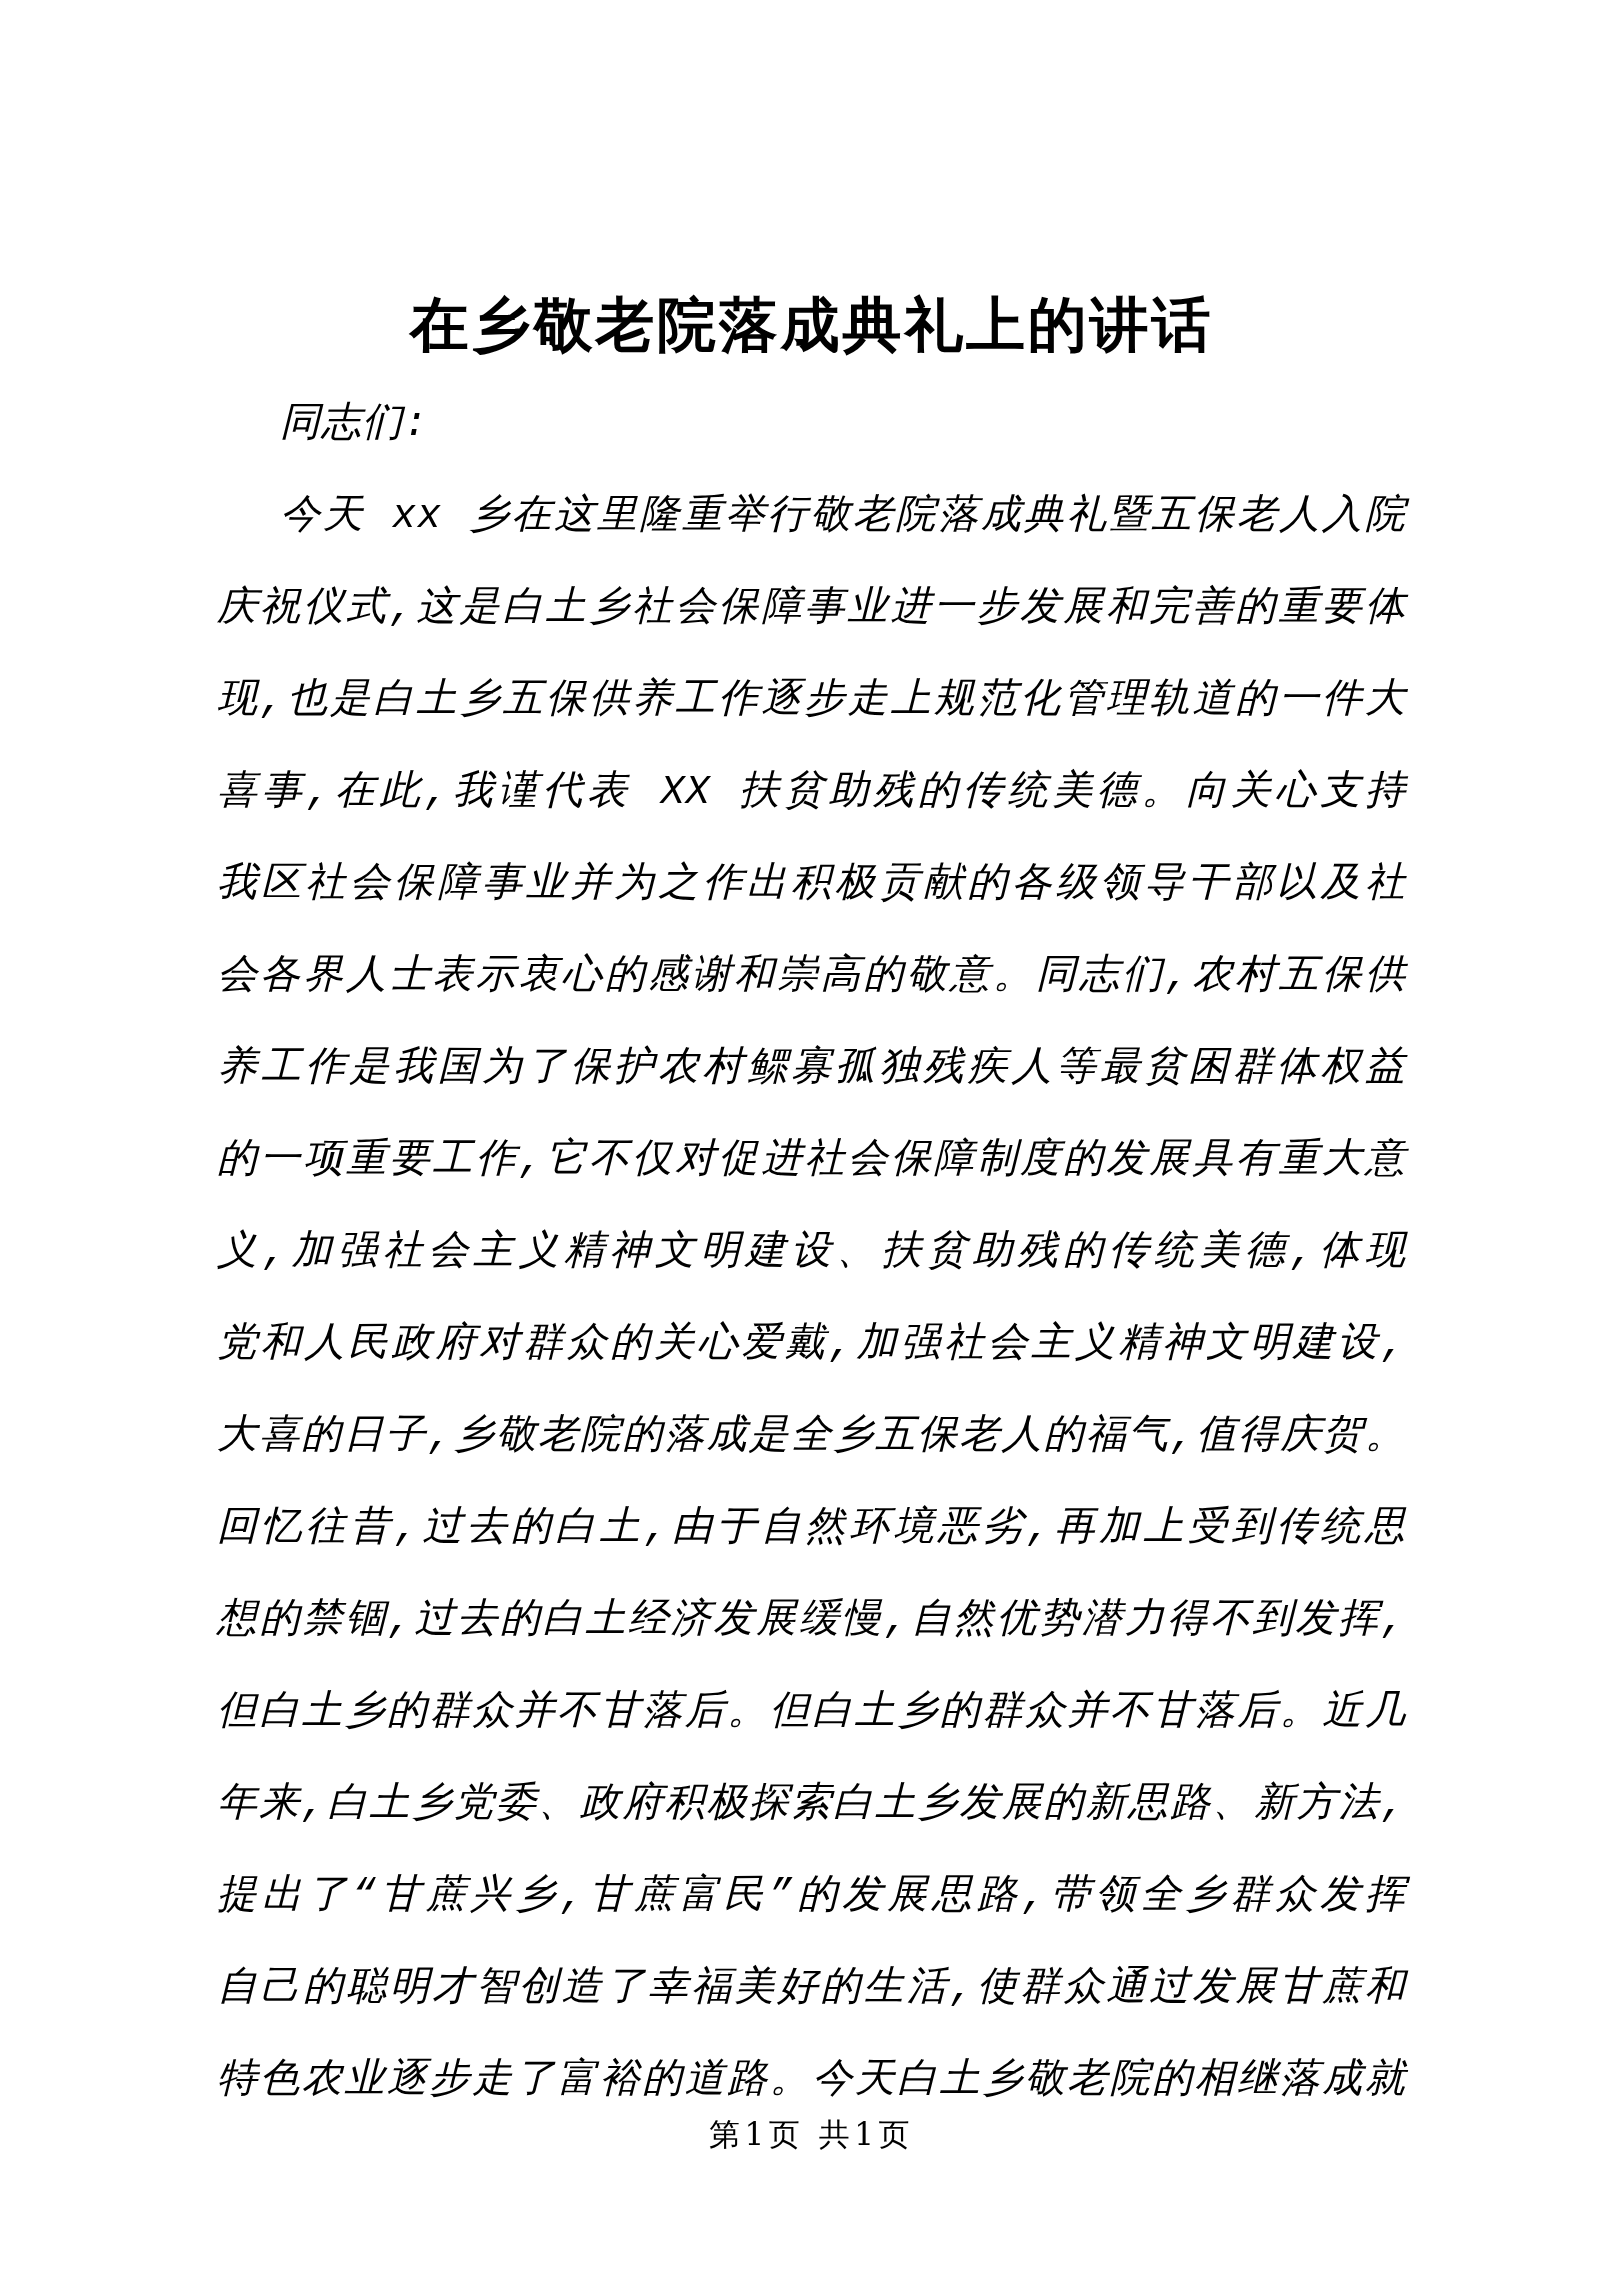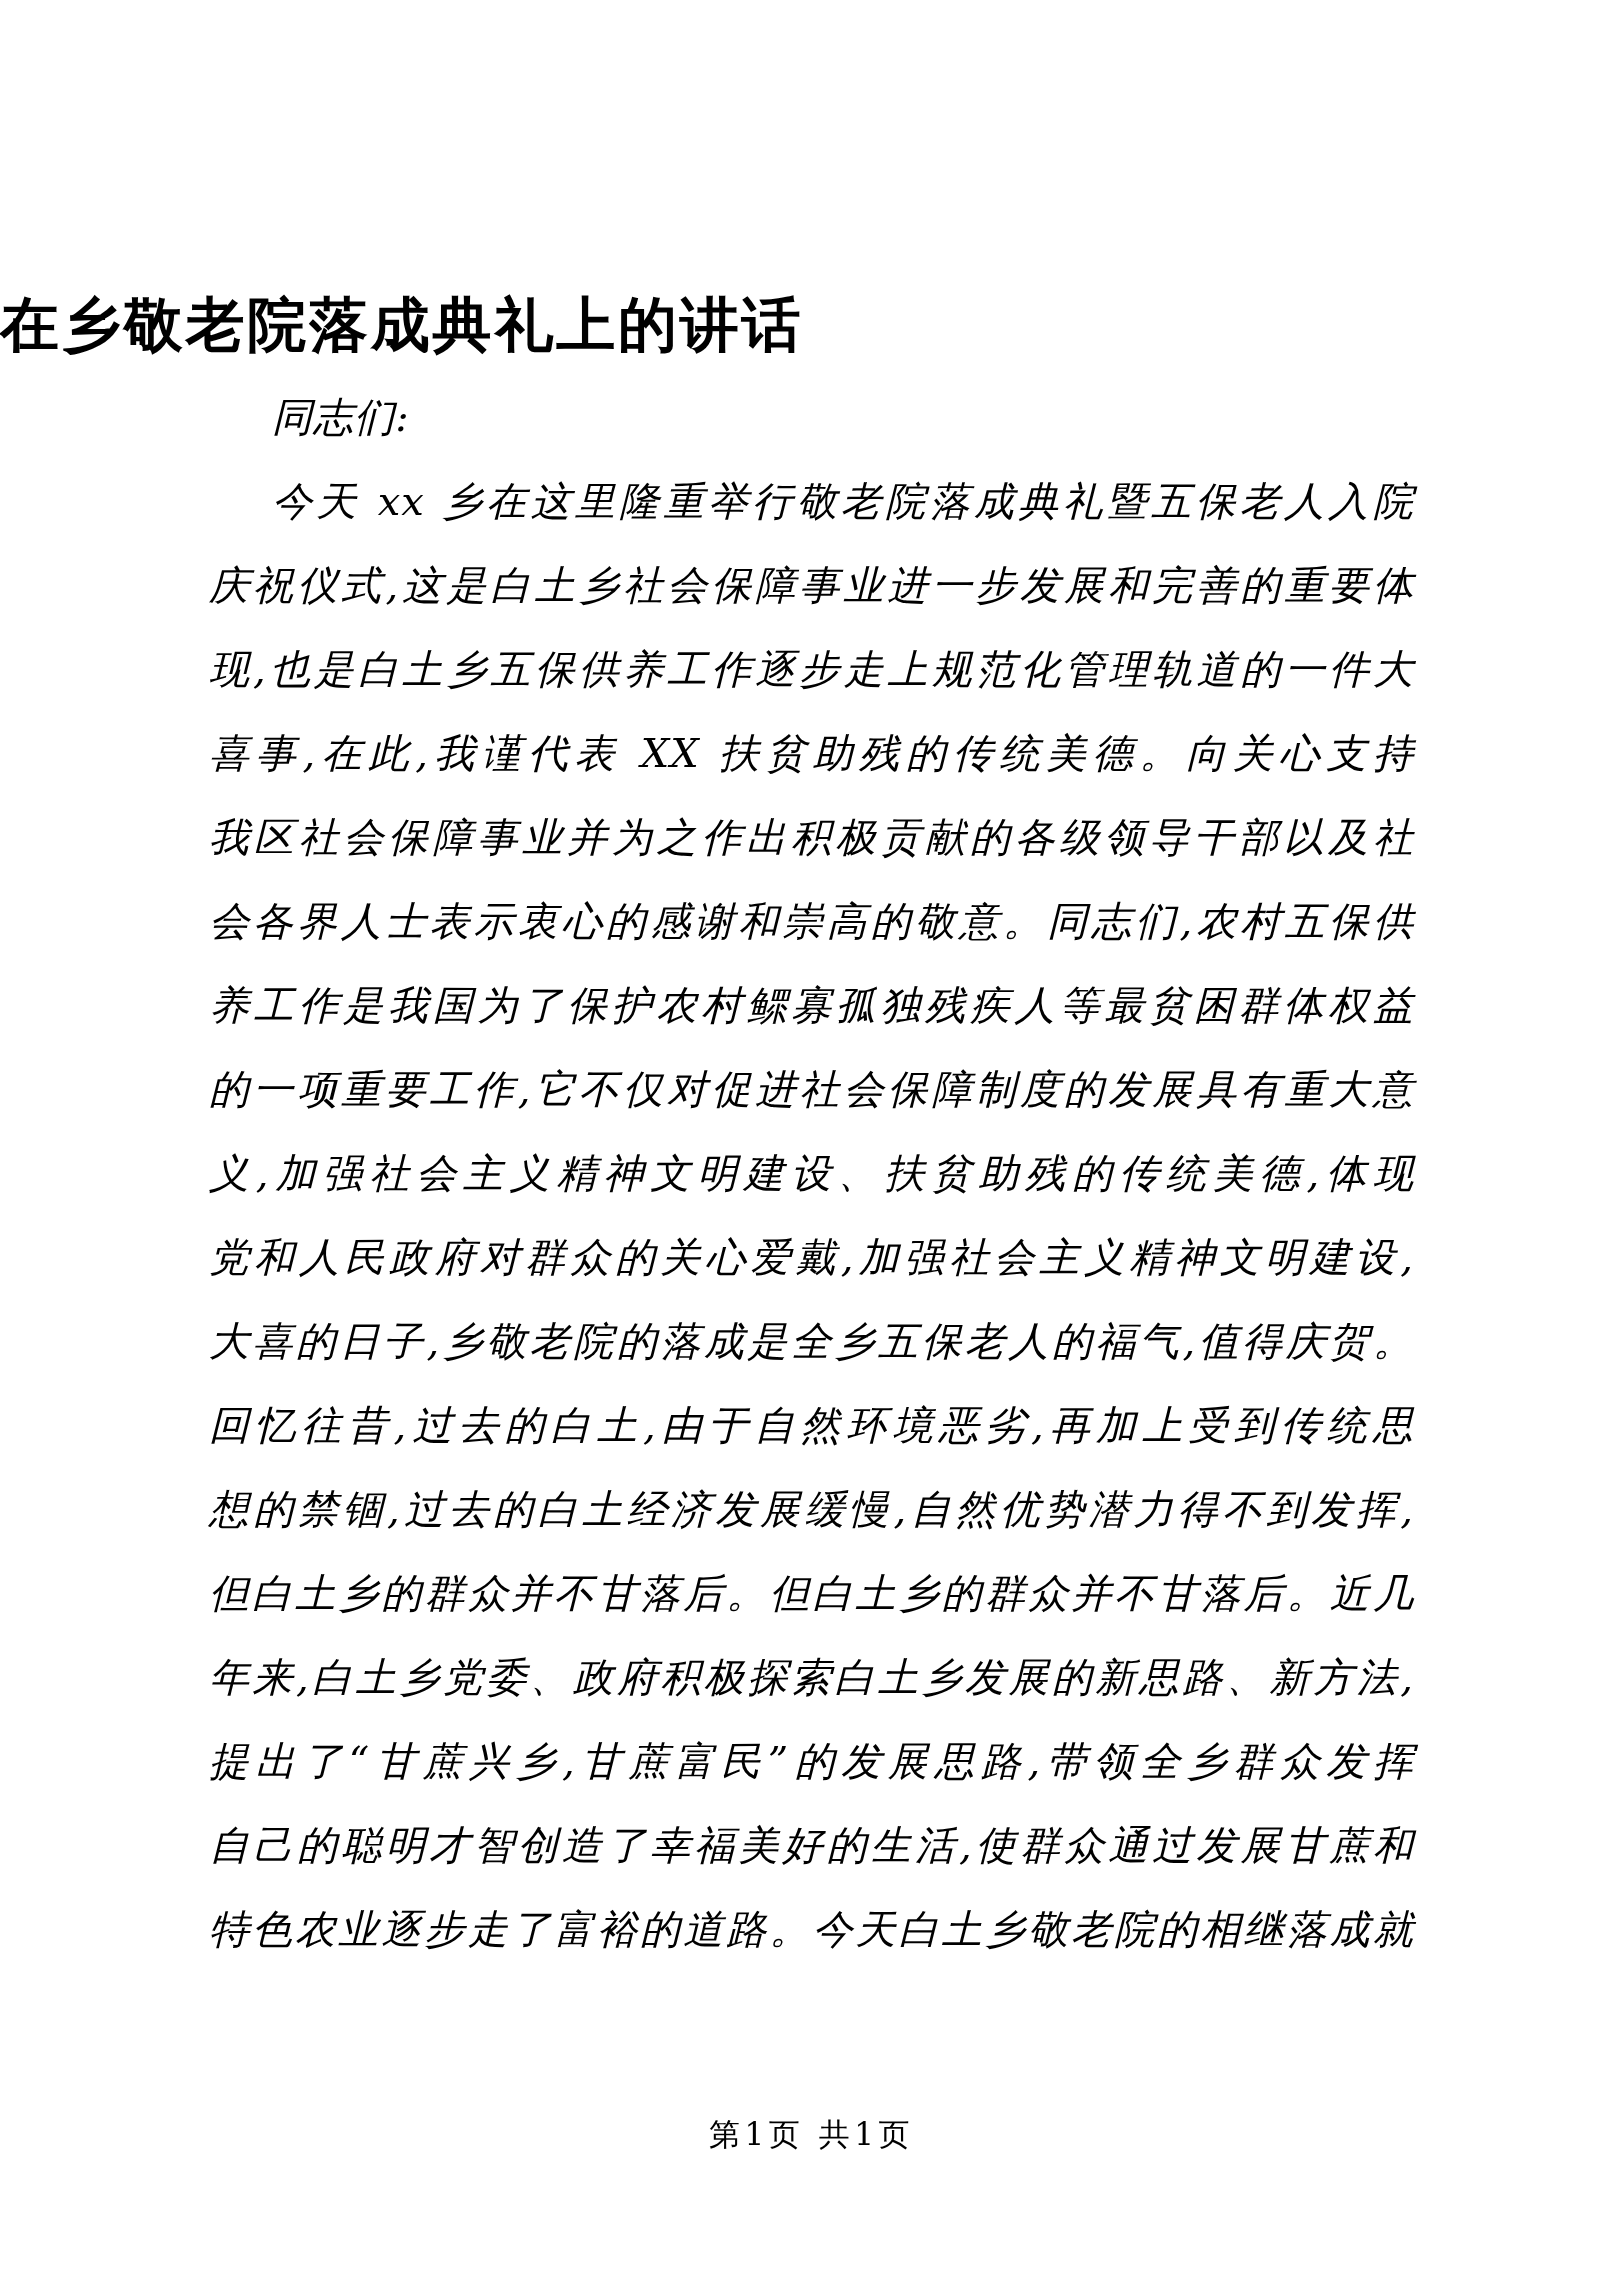--- a/index.html
+++ b/index.html
@@ -15,44 +15,45 @@
     color: #000000;
     font-family: "DejaVu Serif", "Liberation Serif", serif;
     overflow: hidden;
   }
   .doc-title {
     position: absolute;
     top: 283px;
     left: 0;
     right: 0;
     margin: 0;
-    text-align: left;
+    text-align: center;
     font-size: 59px;
     line-height: 84px;
     font-weight: 700;
     letter-spacing: 2.8px;
     white-space: nowrap;
   }
   .doc-body {
     position: absolute;
     top: 375px;
     left: 209px;
     right: 209px;
     font-size: 40px;
     line-height: 84px;
     font-style: italic;           
     font-weight: 400;
     letter-spacing: 1.1px;
   }
   .line {
-    margin: 0;
+    margin: 8px;
     padding: 0;
     text-align: justify;
     text-align-last: justify;     
     word-break: break-all;
+    font-family: Liberation Mono, monospace;
   }
   .line.salutation {
     text-align-last: left;
     text-indent: 63px;
   }
   .line.para-first {
     text-indent: 63px;
   }
   .page-footer {
     position: absolute;

